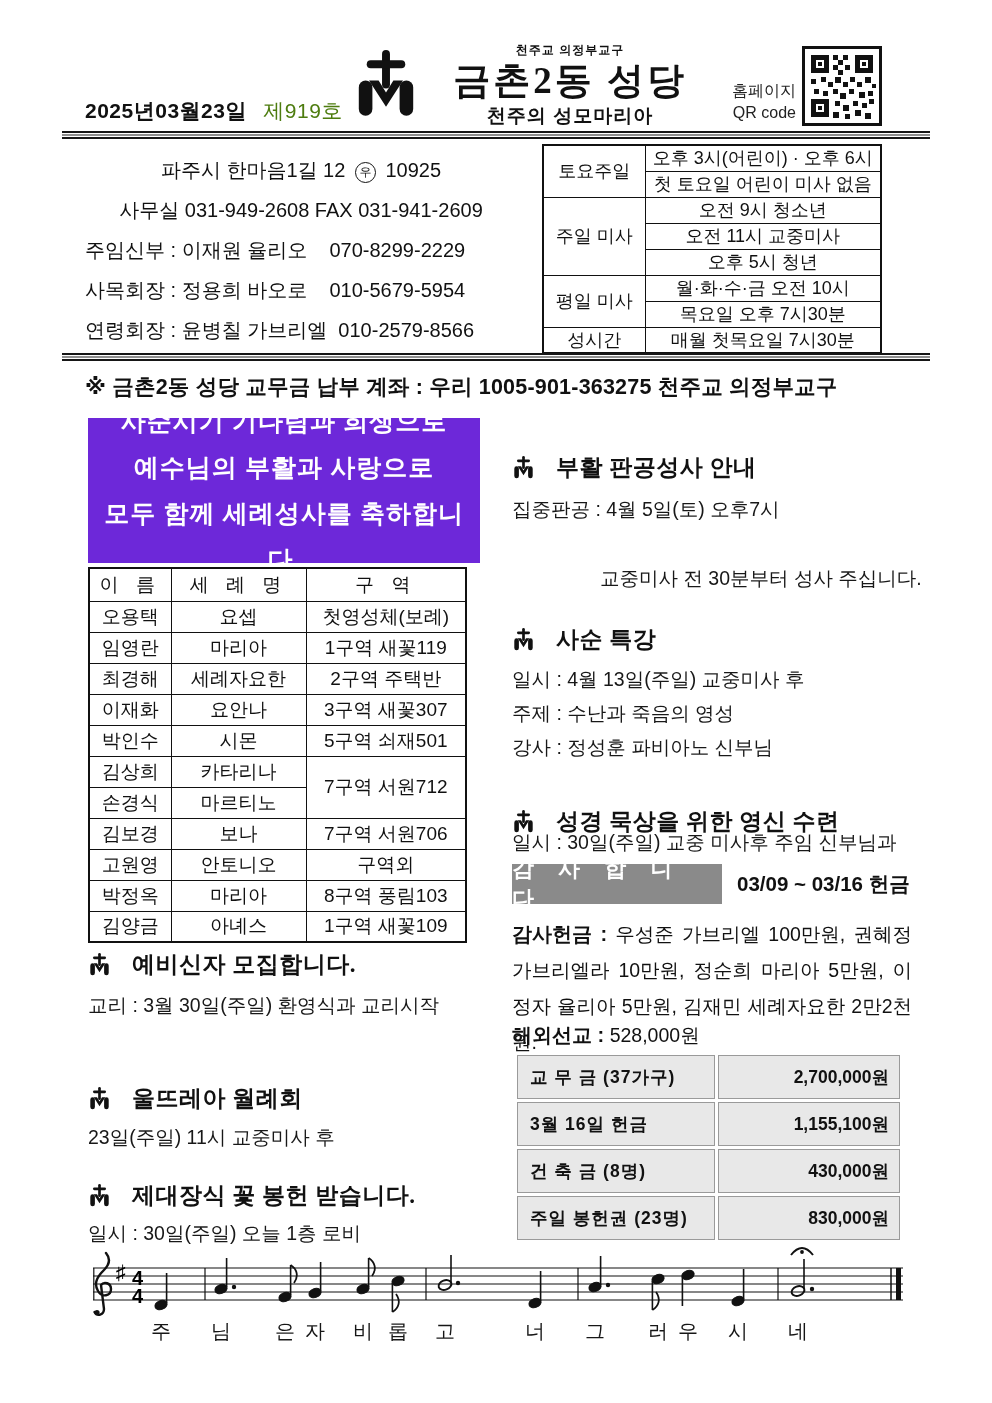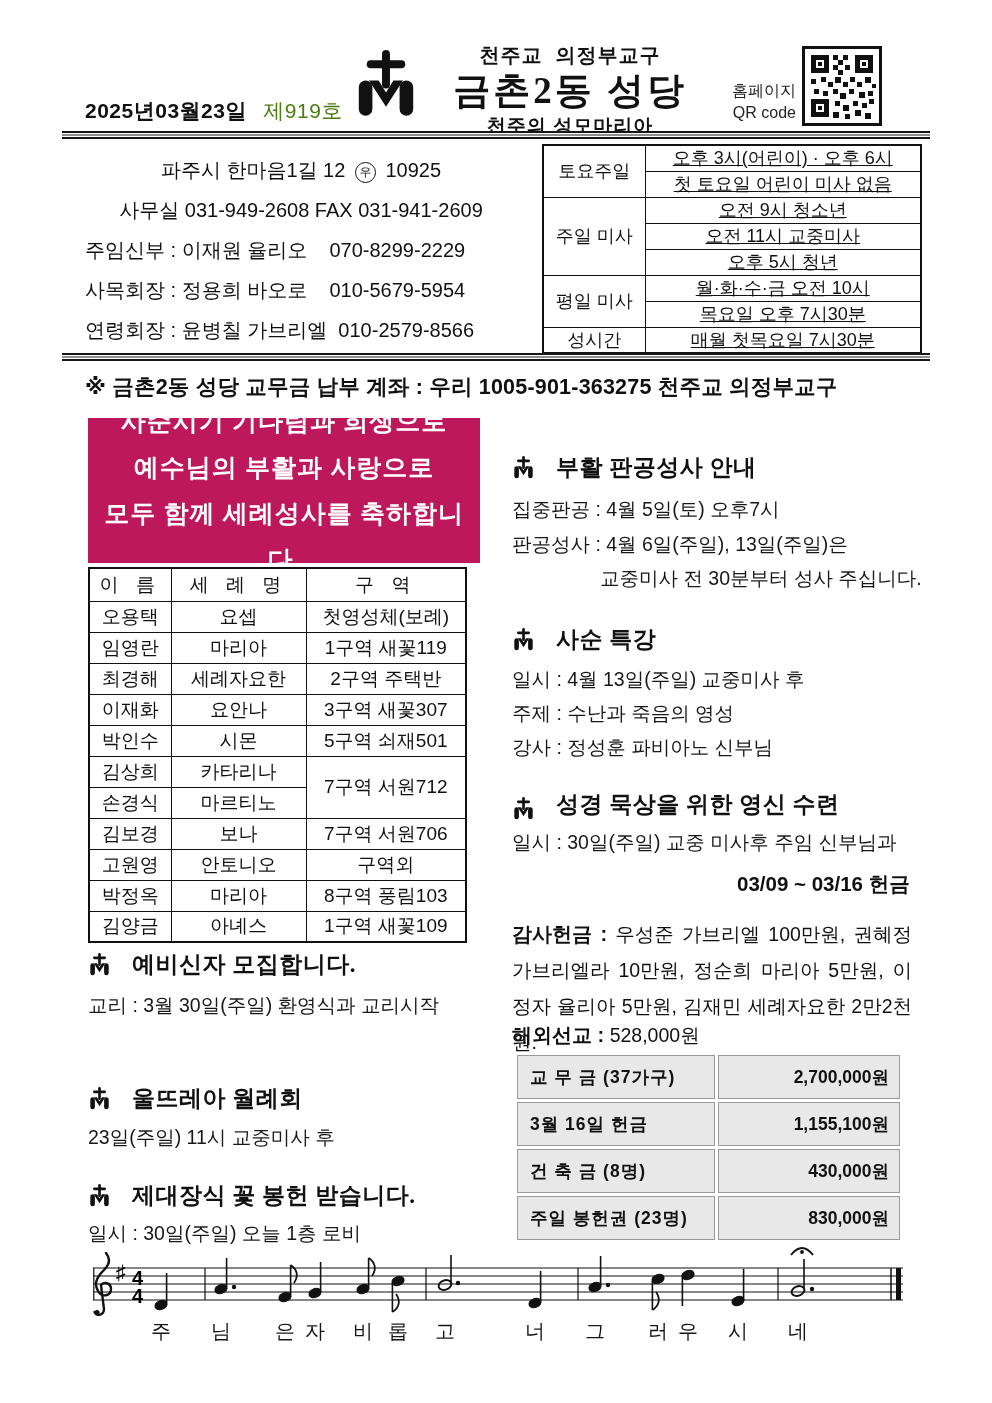--- a/index.html
+++ b/index.html
@@ -10,21 +10,21 @@
     font-family:"Liberation Sans","DejaVu Sans",sans-serif;
     overflow:hidden;
   }
   .abs { position:absolute; }
 
   
   .hdr-date { left:85px; top:97px; font-size:21px; font-weight:bold; letter-spacing:0.5px; }
   .hdr-date .issue { font-weight:normal; color:#4d7c0f; margin-left:10px; }
   .logo-main { left:352px; top:44px; }
   .title-block { left:424px; top:42px; width:292px; text-align:center; }
-  .title-diocese { font-size:20px; font-weight:bold; letter-spacing:1px;font-family:Liberation Mono, monospace; }
+  .title-diocese { font-size:12px; font-weight:bold; letter-spacing:1px; }
   .title-church  { font-size:37px; font-weight:bold; letter-spacing:3px; line-height:44px; font-family:"Liberation Serif","DejaVu Serif",serif; }
   .title-sub     { font-size:19px; font-weight:bold; letter-spacing:1px; }
   .qr-label { left:722px; top:80px; width:74px; text-align:right; font-size:16px; line-height:22px; color:#222; }
   .qr-box { left:802px; top:46px; }
 
   .rule { left:62px; width:868px; height:8px;
     background:linear-gradient(#161616 0 2px,#ffffff 2px 3px,#8f8f8f 3px 5px,#ffffff 5px 6px,#161616 6px 8px); }
   .rule1 { top:131px; } .rule2 { top:353px; }
 
   
@@ -33,27 +33,27 @@
   .contact .c { text-align:center; }
   .postal-mark { display:inline-flex; width:21px; height:21px; border:1.5px solid #111; border-radius:50%;
     font-size:12px; align-items:center; justify-content:center; vertical-align:1px; margin:0 4px; }
 
   
   .mass-table { left:535px; top:144px; border-collapse:collapse; table-layout:fixed; }
   .mass-table td { border:1.5px solid #111; font-size:18px; text-align:center; vertical-align:middle;
     height:26px; padding:0 2px; }
   .mass-table { border:2.5px solid #111;margin-left:7px; }
   .mass-table .lbl { width:102px; }
-  .mass-table .val { width:276px;text-decoration:underline; }
+  .mass-table .val { width:236px; }
 
   
   .account { left:85px; top:372px; width:830px; font-size:21.5px; font-weight:bold; letter-spacing:0.2px; white-space:nowrap; }
 
   
-  .banner { left:88px; top:418px; width:392px; height:145px; background:#be185d;
+  .banner { left:88px; top:418px; width:392px; height:145px; background:#6d28d9;
     display:flex; flex-direction:column; justify-content:center; text-align:center; }
   .banner div { color:#ffffff; font-size:25px; font-weight:bold; letter-spacing:1px; line-height:46px;
     font-family:"Liberation Serif","DejaVu Serif",serif; }
 
   
   .bapt-table { left:88px; top:567px; border-collapse:collapse; table-layout:fixed; border:2px solid #111; }
   .bapt-table th, .bapt-table td { border:1.5px solid #111; font-size:19px; font-weight:normal;
     text-align:center; vertical-align:middle;margin-top:8px; }
   .bapt-table th { height:33px; letter-spacing:6px; }
   .bapt-table td { height:31px; }
@@ -321,41 +321,41 @@
   </div>
   <div class="abs body-line" style="left:88px;top:1216px;">일시 : 30일(주일) 오늘 1층 로비</div>
 
   <div class="abs section-title" style="left:512px;top:452px;">
     <svg width="23" height="23" viewBox="0 0 60 60">
         <use href="#logo-shape"></use>
       </svg>
     <span>부활 판공성사 안내</span>
   </div>
   <div class="abs body-line" style="left:512px;top:492px;">집중판공 : 4월 5일(토) 오후7시</div>
-  <div class="abs body-line" style="left:512px;top:527px;">판공성사 : 4월 6일(주일), 13일(주일)은</div>
   <div class="abs body-line indent" style="left:512px;top:561px;">교중미사 전 30분부터 성사 주십니다.</div>
 
   <div class="abs section-title" style="left:512px;top:624px;">
     <svg width="23" height="23" viewBox="0 0 60 60">
         <use href="#logo-shape"></use>
       </svg>
     <span>사순 특강</span>
   </div>
   <div class="abs body-line" style="left:512px;top:662px;">일시 : 4월 13일(주일) 교중미사 후</div>
   <div class="abs body-line" style="left:512px;top:730px;">강사 : 정성훈 파비아노 신부님</div>
   <div class="abs body-line" style="left:512px;top:696px;">주제 : 수난과 죽음의 영성</div>
 
-  <div class="abs section-title" style="left:512px;top:789px;align-items:flex-end;">
+  <div class="abs section-title" style="left:512px;top:806px;">
     <svg width="23" height="23" viewBox="0 0 60 60">
         <use href="#logo-shape"></use>
       </svg>
     <span>성경 묵상을 위한 영신 수련</span>
   </div>
   <div class="abs body-line" style="left:512px;top:825px;">일시 : 30일(주일) 교중 미사후 주임 신부님과</div>
 
+  <div class="abs thanks-box">감 사 합 니 다</div>
   <div class="abs thanks-period">03/09 ~ 03/16 헌금</div>
 
   <div class="abs thanks-para">
     <b>감사헌금 :</b>
     <span>우성준 가브리엘 100만원, 권혜정 가브리엘라 10만원, 정순희 마리아 5만원, 이정자 율리아 5만원, 김재민 세례자요한 2만2천원.</span>
   </div>
   <div class="abs overseas">
     <b>해외선교 :</b>
     <span>528,000원</span>
   </div>

